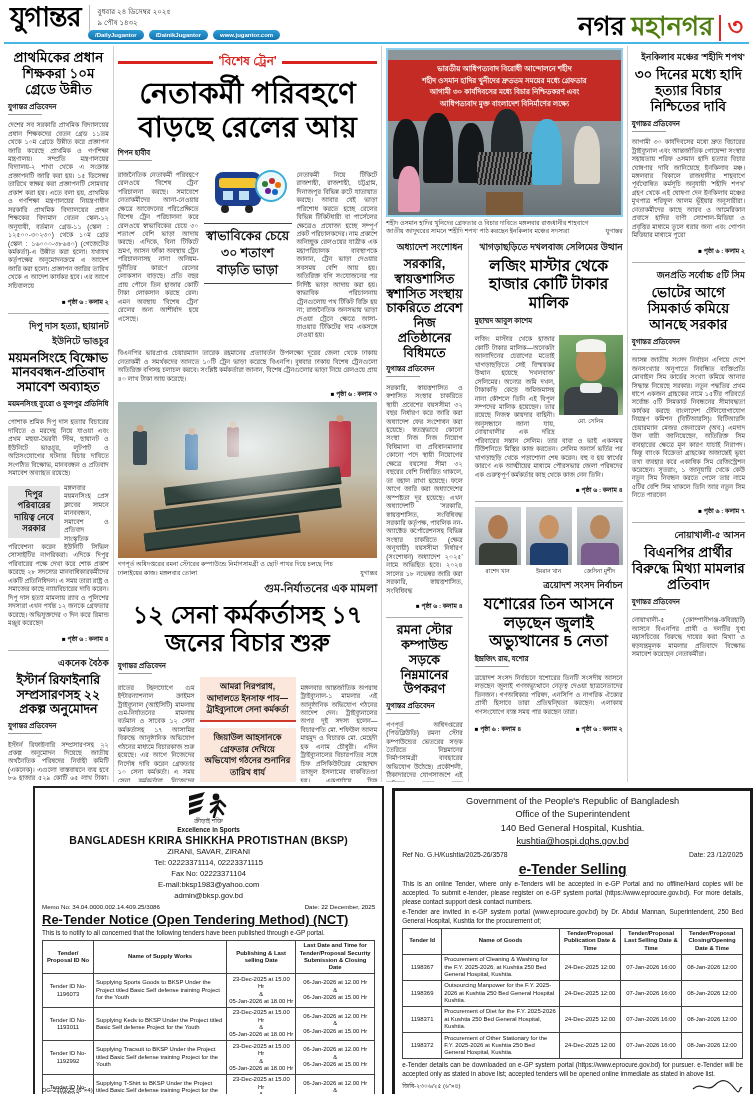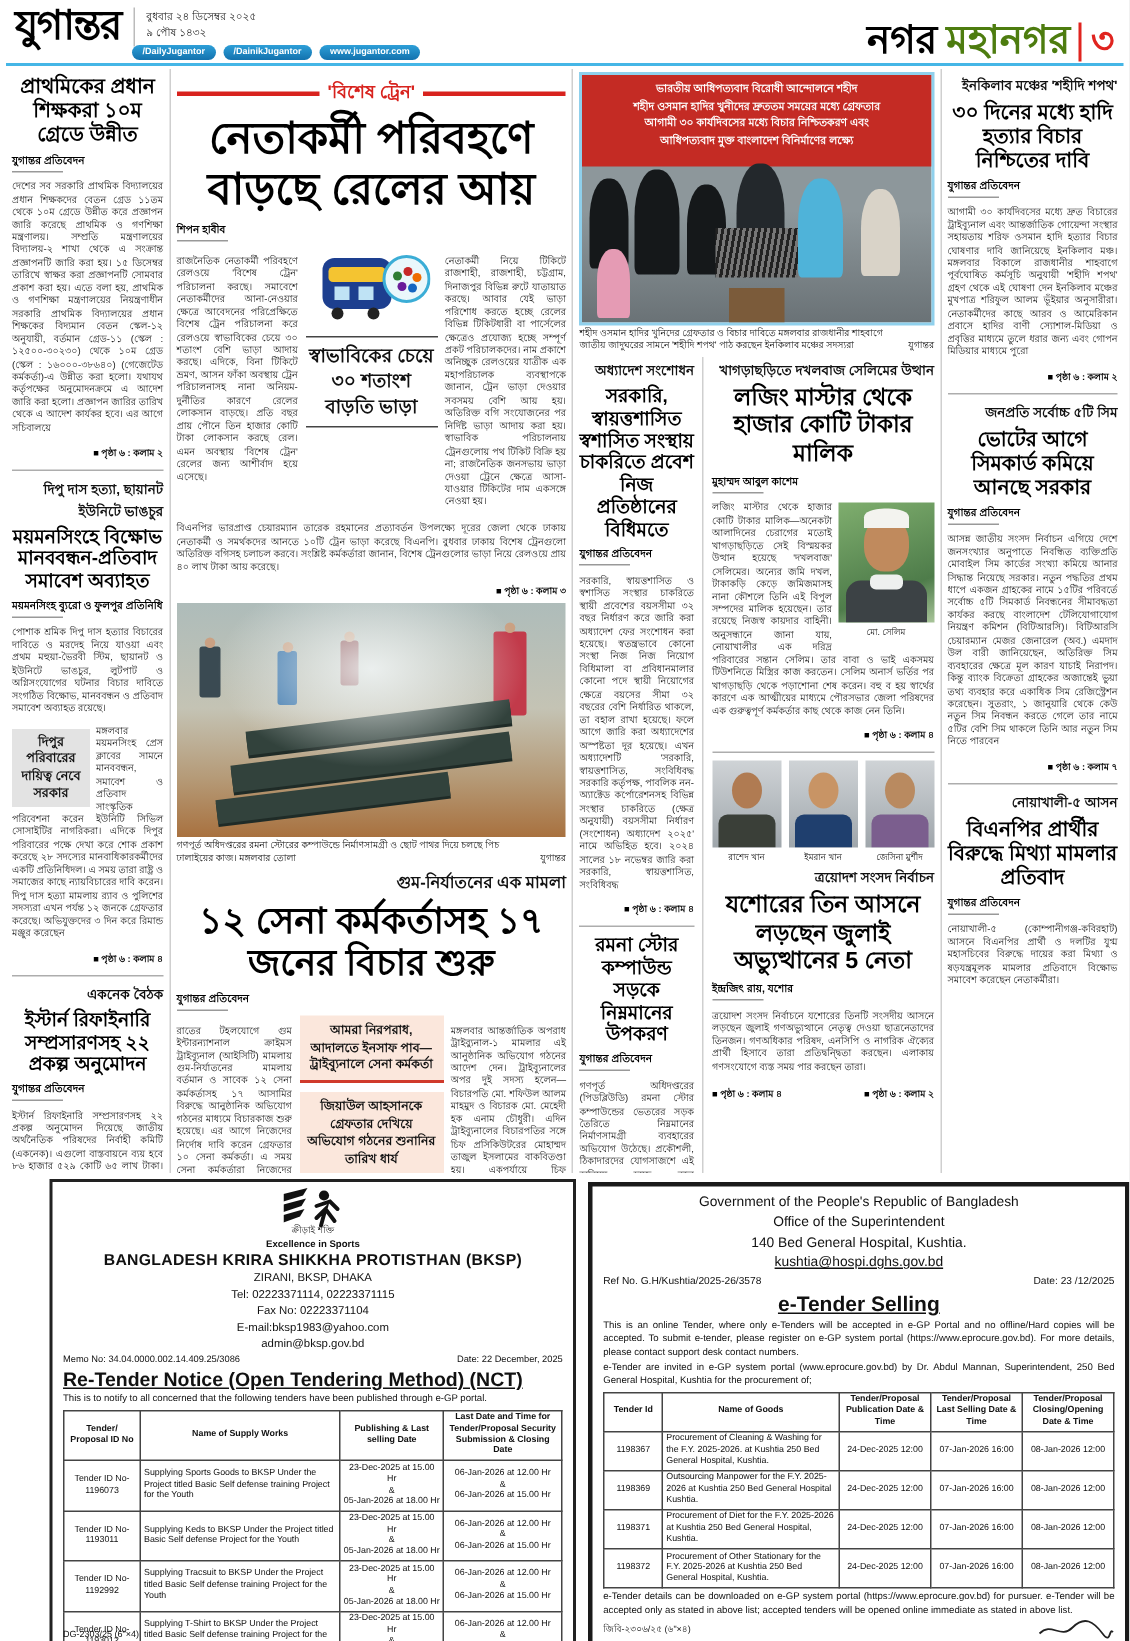--- a/index.html
+++ b/index.html
@@ -52,21 +52,21 @@
   
   .ph{position:relative;overflow:hidden}
   .ph-pitch{height:156px;background:linear-gradient(180deg,#aebcba 0%,#c4c3b4 45%,#b59a77 75%,#a8713f 100%)}
   .smoke{position:absolute;left:10%;top:0;width:80%;height:70%;
          background:radial-gradient(ellipse at 50% 40%,rgba(240,244,244,.9),rgba(240,244,244,0) 70%)}
   .trough{position:absolute;background:#32423c;transform:rotate(-7deg);box-shadow:0 2px 0 #1f2b27}
   .fig{position:absolute;border-radius:2px}
   .fig:before{content:"";position:absolute;left:50%;top:-6px;transform:translateX(-50%);
               width:7px;height:7px;border-radius:50%;background:#caa183}
   .ph-rally{height:165px;border:2px solid #8fd0ec;background:linear-gradient(180deg,#8d979b 55%,#6a7276 100%)}
-  .banner{position:absolute;left:0;top:0;width:100%;height:58px;background:#c42b24;
+  .banner{position:absolute;left:0;top:10px;width:100%;height:58px;background:#c42b24;
           color:#fff;text-align:center;padding-top:3px}
   .banner div{font-size:7.2px;font-weight:bold;line-height:1.6}
   .blob{position:absolute;background:#15181a;border-radius:45% 45% 8% 8%}
   .mics{position:absolute;left:38%;top:62%;width:24%;height:20%;
         background:repeating-linear-gradient(100deg,#222 0 2px,#777 2px 4px)}
   .podium{position:absolute;left:42%;bottom:0;width:16%;height:14%;background:#7b5b3a}
   .ph-selim{float:right;width:64px;height:80px;margin:0 0 2px 4px;position:relative;
             background:linear-gradient(160deg,#7fae6e,#4e7c4a 70%,#a9c59a)}
   .ph-head{width:46px;height:58px;position:relative;background:linear-gradient(180deg,#cfd3d6,#9fa6ab)}
   .hrow{display:flex;gap:5px;justify-content:center;margin-top:3px}
@@ -357,21 +357,21 @@
           <polygon points="0,4 16,0 13,5 0,9" fill="#111"></polygon>
           <polygon points="0,11 15,7 12,12 0,16" fill="#111"></polygon>
           <polygon points="0,18 14,14 11,19 0,23" fill="#111"></polygon>
           <circle cx="27" cy="5" r="3.4" fill="#111"></circle>
           <path d="M22 12 L31 9 L36 14 M22 20 L28 14 L25 25 M28 14 L34 22" stroke="#111" stroke-width="2.6" fill="none" stroke-linecap="round"></path>
         </svg>
         <div class="bn">ক্রীড়াই শক্তি</div>
         <div class="en">Excellence in Sports</div>
       </div>
       <div class="center bksp-org">BANGLADESH KRIRA SHIKKHA PROTISTHAN (BKSP)</div>
-      <div class="center bksp-line">ZIRANI, BKSP, DHAKA</div>
+      <div class="center bksp-line">ZIRANI, SAVAR, ZIRANI</div>
       <div class="center bksp-line">Tel: 02223371114, 02223371115</div>
       <div class="center bksp-line">Fax No: 02223371104</div>
       <div class="center bksp-line">E-mail:bksp1983@yahoo.com</div>
       <div class="center bksp-line">admin@bksp.gov.bd</div>
       <div class="memo-row">
         <span>Memo No: 34.04.0000.002.14.409.25/3086</span>
         <span>Date: 22 December, 2025</span>
       </div>
       <div class="ad-title">Re-Tender Notice (Open Tendering Method) (NCT)</div>
       <div class="adp">This is to notify to all concerned that the following tenders have been published through e-GP portal.</div>

